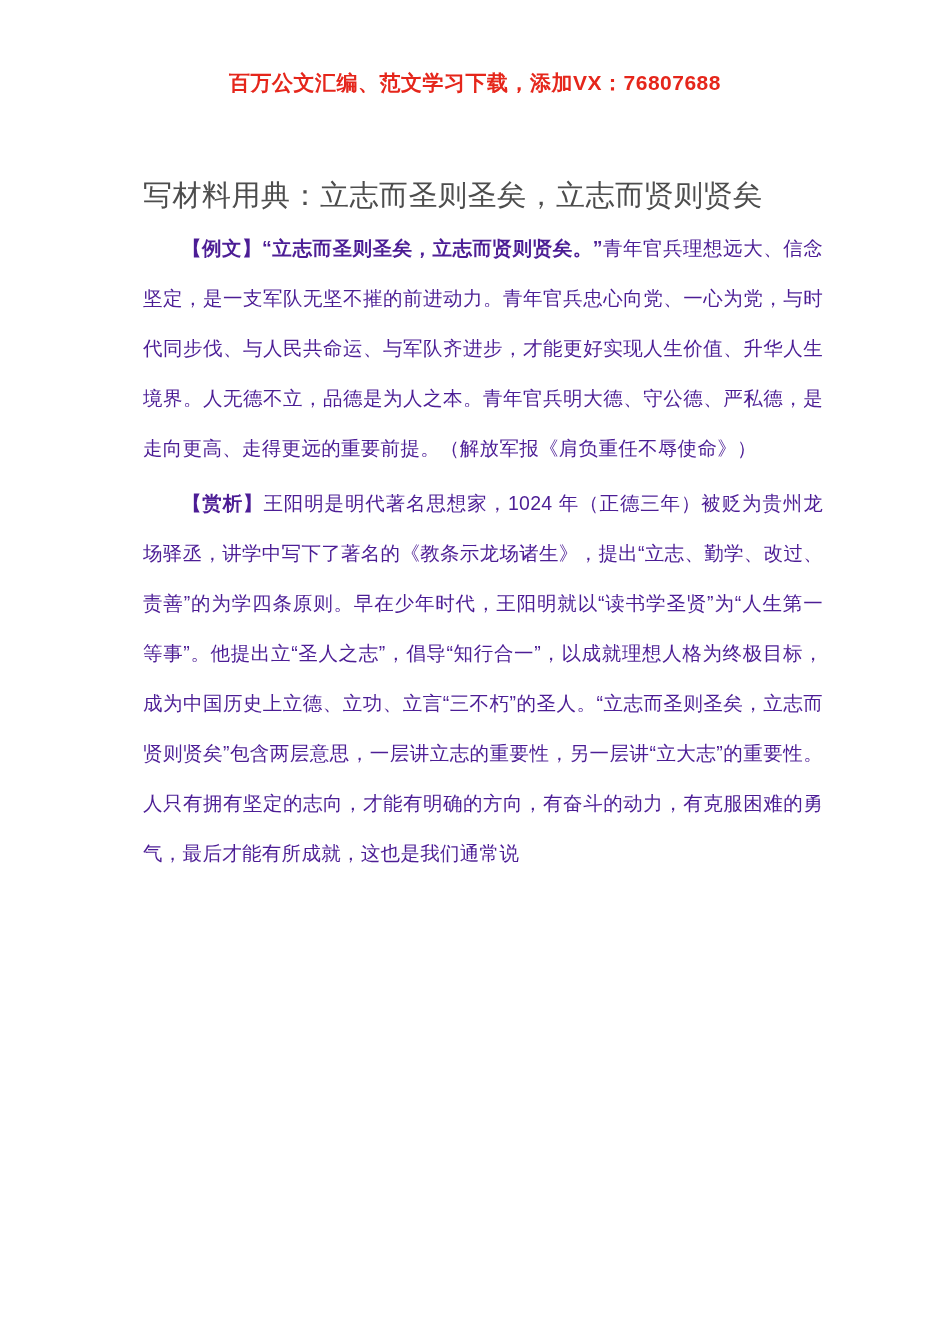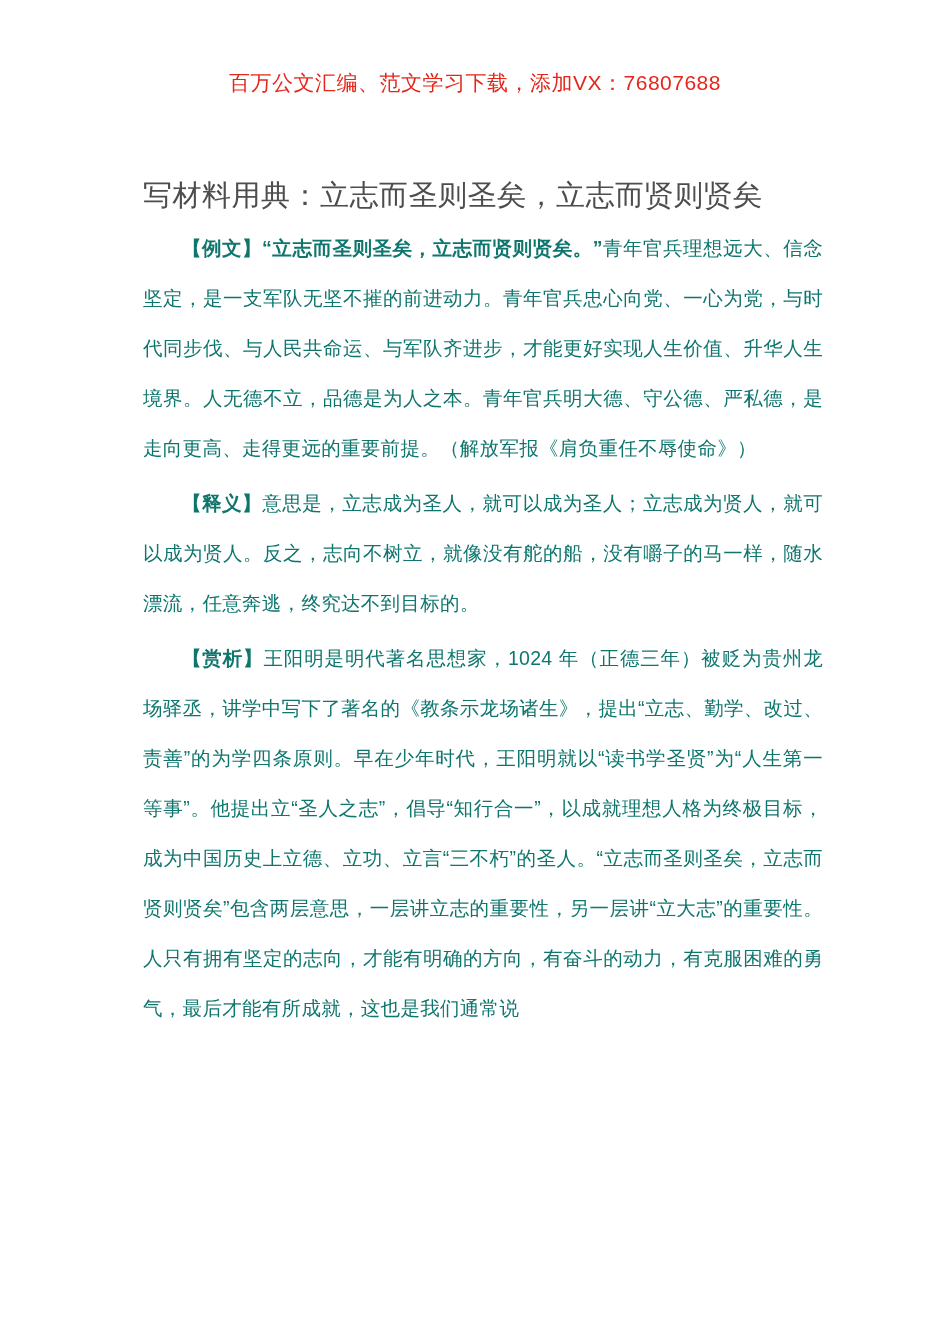--- a/index.html
+++ b/index.html
@@ -14,57 +14,56 @@
     box-sizing: border-box;
     width: 950px;
     height: 1344px;
     padding-top: 70px;
     background: #ffffff;
   }
   .promo {
     text-align: center;
     font-size: 21px;
     line-height: 26px;
-    font-weight: 400;
+    font-weight: 700;
     color: #e5261b;
     letter-spacing: 0.5px;
   }
   .content {
     padding: 0 127px 0 143px;
   }
   .title {
     margin: 80px 0 9px 0;
     font-size: 29px;
     line-height: 38px;
     font-weight: 400;
     color: #4d4d4d;
     letter-spacing: 0.5px;
   }
   .para {
     margin: 0;
     font-size: 19.5px;
     line-height: 50px;
-    color: #0f766e;
+    color: #4c1d95;
     text-align: justify;
     text-indent: 2em;
     letter-spacing: 0.3px;
     word-break: break-all;
   }
   .para + .para { margin-top: 5px; }
   .b { font-weight: 700; }
 </style>
 </head>
 <body>
 
 <div class="page">
   <div class="promo">百万公文汇编、范文学习下载，添加VX：76807688</div>
 
   <div class="content">
     <h1 class="title">写材料用典：立志而圣则圣矣，立志而贤则贤矣</h1>
 
     <p class="para"><span class="b">【例文】</span><span class="b">“立志而圣则圣矣，立志而贤则贤矣。”</span><span>青年官兵理想远大、信念坚定，是一支军队无坚不摧的前进动力。青年官兵忠心向党、一心为党，与时代同步伐、与人民共命运、与军队齐进步，才能更好实现人生价值、升华人生境界。人无德不立，品德是为人之本。青年官兵明大德、守公德、严私德，是走向更高、走得更远的重要前提。（解放军报《肩负重任不辱使命》）</span></p>
 
 
-    <p class="para"><span class="b">【释义】</span><span class="b"></span><span>意思是，立志成为圣人，就可以成为圣人；立志成为贤人，就可以成为贤人。反之，志向不树立，就像没有舵的船，没有嚼子的马一样，随水漂流，任意奔逃，终究达不到目标的。</span></p>
 
     <p class="para"><span class="b">【赏析】</span><span class="b"></span><span>王阳明是明代著名思想家，1024 年（正德三年）被贬为贵州龙场驿丞，讲学中写下了著名的《教条示龙场诸生》，提出“立志、勤学、改过、责善”的为学四条原则。早在少年时代，王阳明就以“读书学圣贤”为“人生第一等事”。他提出立“圣人之志”，倡导“知行合一”，以成就理想人格为终极目标，成为中国历史上立德、立功、立言“三不朽”的圣人。“立志而圣则圣矣，立志而贤则贤矣”包含两层意思，一层讲立志的重要性，另一层讲“立大志”的重要性。人只有拥有坚定的志向，才能有明确的方向，有奋斗的动力，有克服困难的勇气，最后才能有所成就，这也是我们通常说</span></p>
   </div>
 </div>
 
 </body></html>

